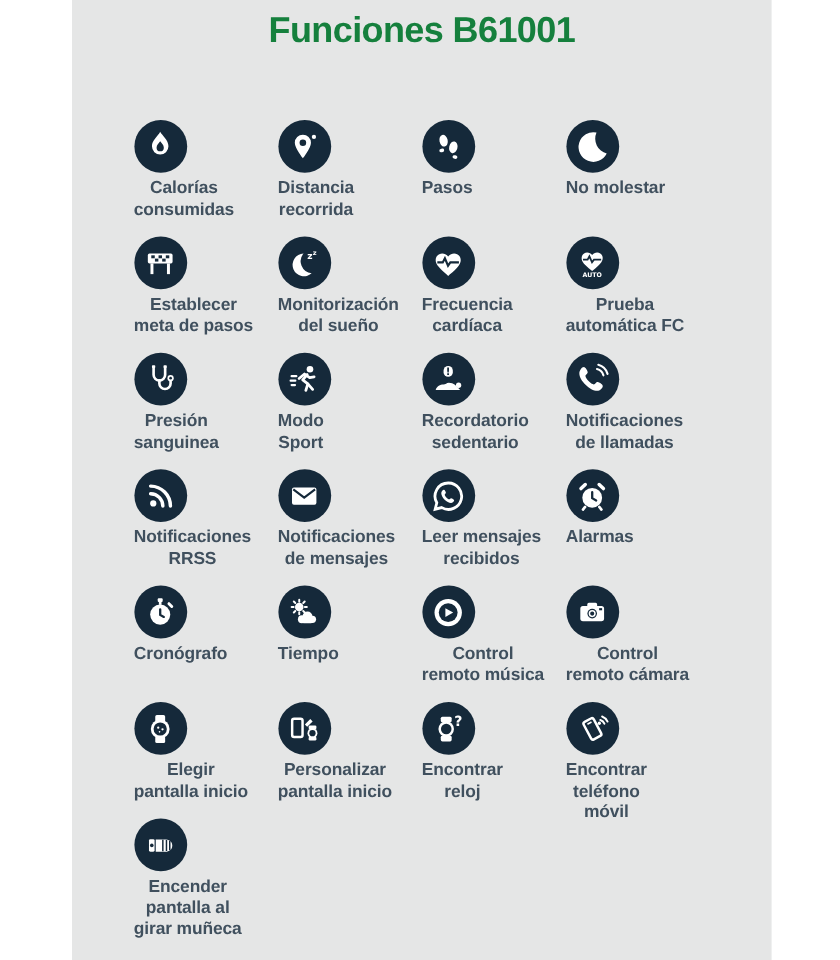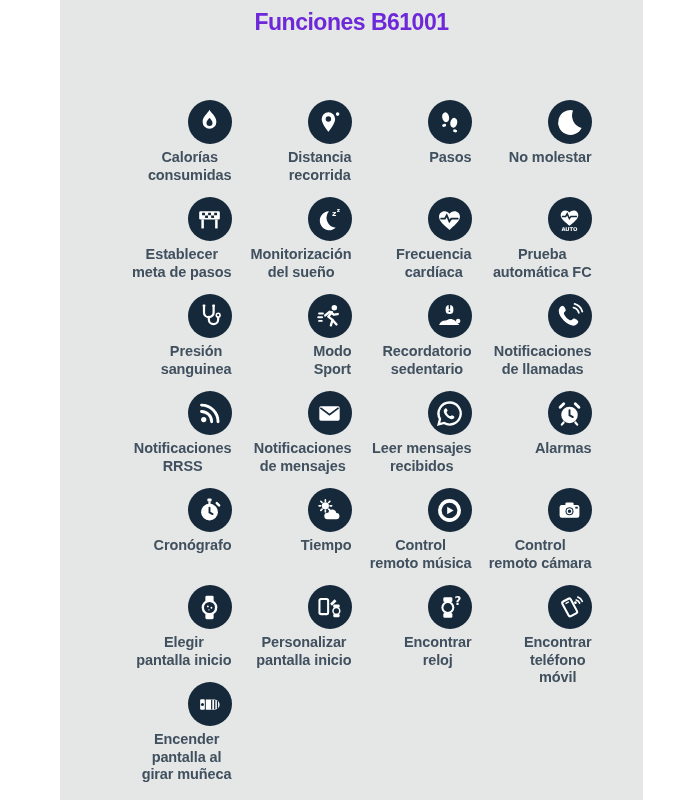--- a/index.html
+++ b/index.html
@@ -16,36 +16,36 @@
   .panel{
     position:absolute;
     left:60px;top:0;
     width:583px;height:800px;
     background:#e5e6e6;
   }
   .title{
     padding-top:9px;
     height:43px;
     text-align:center;
-    font-size:23px;
+    font-size:30px;
     font-weight:700;
     letter-spacing:-0.5px;
-    color:#6d28d9;
+    color:#15803d;
   }
   .grid{
     width:480px;
     margin:48px auto 0;
     display:grid;
     grid-template-columns:repeat(4,120px);
     grid-auto-rows:97px;
   }
   .cell{
     display:flex;
     flex-direction:column;
-    align-items:flex-end;
+    align-items:flex-start;
   }
   .icon-circle{
     width:44px;height:44px;
     border-radius:50%;
     background:#15293a;
     display:flex;align-items:center;justify-content:center;
     flex:0 0 auto;
   }
   .icon-circle svg{width:33px;height:33px;display:block;}
   .label{

